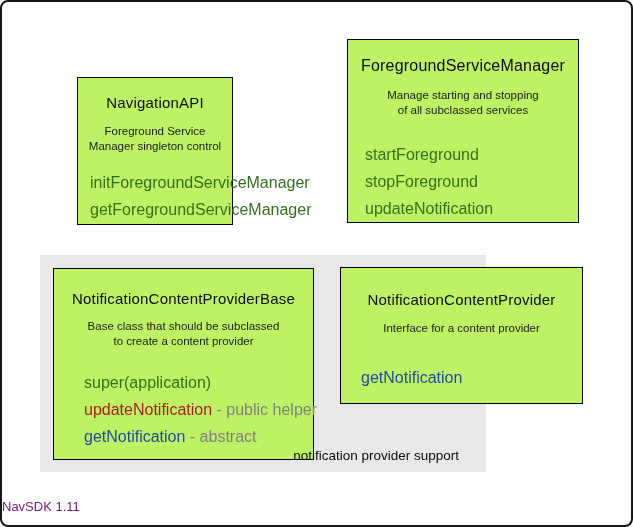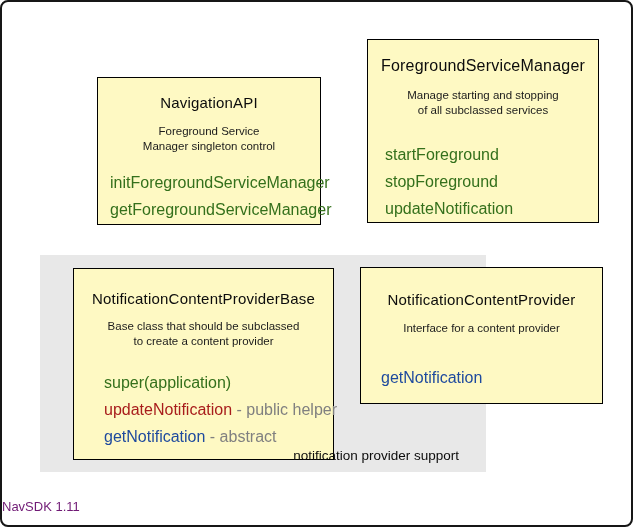--- a/index.html
+++ b/index.html
@@ -11,23 +11,22 @@
   }
   .frame {
     position: absolute; left: 0; top: 0;
     width: 633px; height: 527px;
     background: #ffffff;
     border: 2px solid #161616;
     border-radius: 8px;
   }
   .class-box {
     position: absolute;
-    background: #fef9c3;
+    background: #bef264;
     border: 1.5px solid #000000;
-    margin-left: 20px;
   }
   .box-title {
     text-align: center;
     color: #0c0c0c;
     font-size: 15px;
     letter-spacing: 0.2px;
     white-space: nowrap;
   }
   .box-desc {
     text-align: center;
@@ -35,21 +34,21 @@
     font-size: 11.5px;
     line-height: 15px;
   }
   .methods { }
   .method {
     font-size: 16px;
     line-height: 27px;
     white-space: nowrap;
   }
   
-  #box-navigation-api { left: 75px; top: 75px; width: 224px; height: 148px; }
+  #box-navigation-api { left: 75px; top: 75px; width: 156px; height: 148px; }
   #box-navigation-api .box-title { margin-top: 16px; }
   #box-navigation-api .box-desc  { margin-top: 13px; }
   #box-navigation-api .methods   { margin-top: 15px; padding-left: 12px; }
 
   
   #box-foreground-service-manager { left: 345px; top: 37px; width: 232px; height: 184px; }
   #box-foreground-service-manager .box-title { margin-top: 17px; font-size: 16px; }
   #box-foreground-service-manager .box-desc  { margin-top: 13px; }
   #box-foreground-service-manager .methods   { margin-top: 23px; padding-left: 17px; }
 

